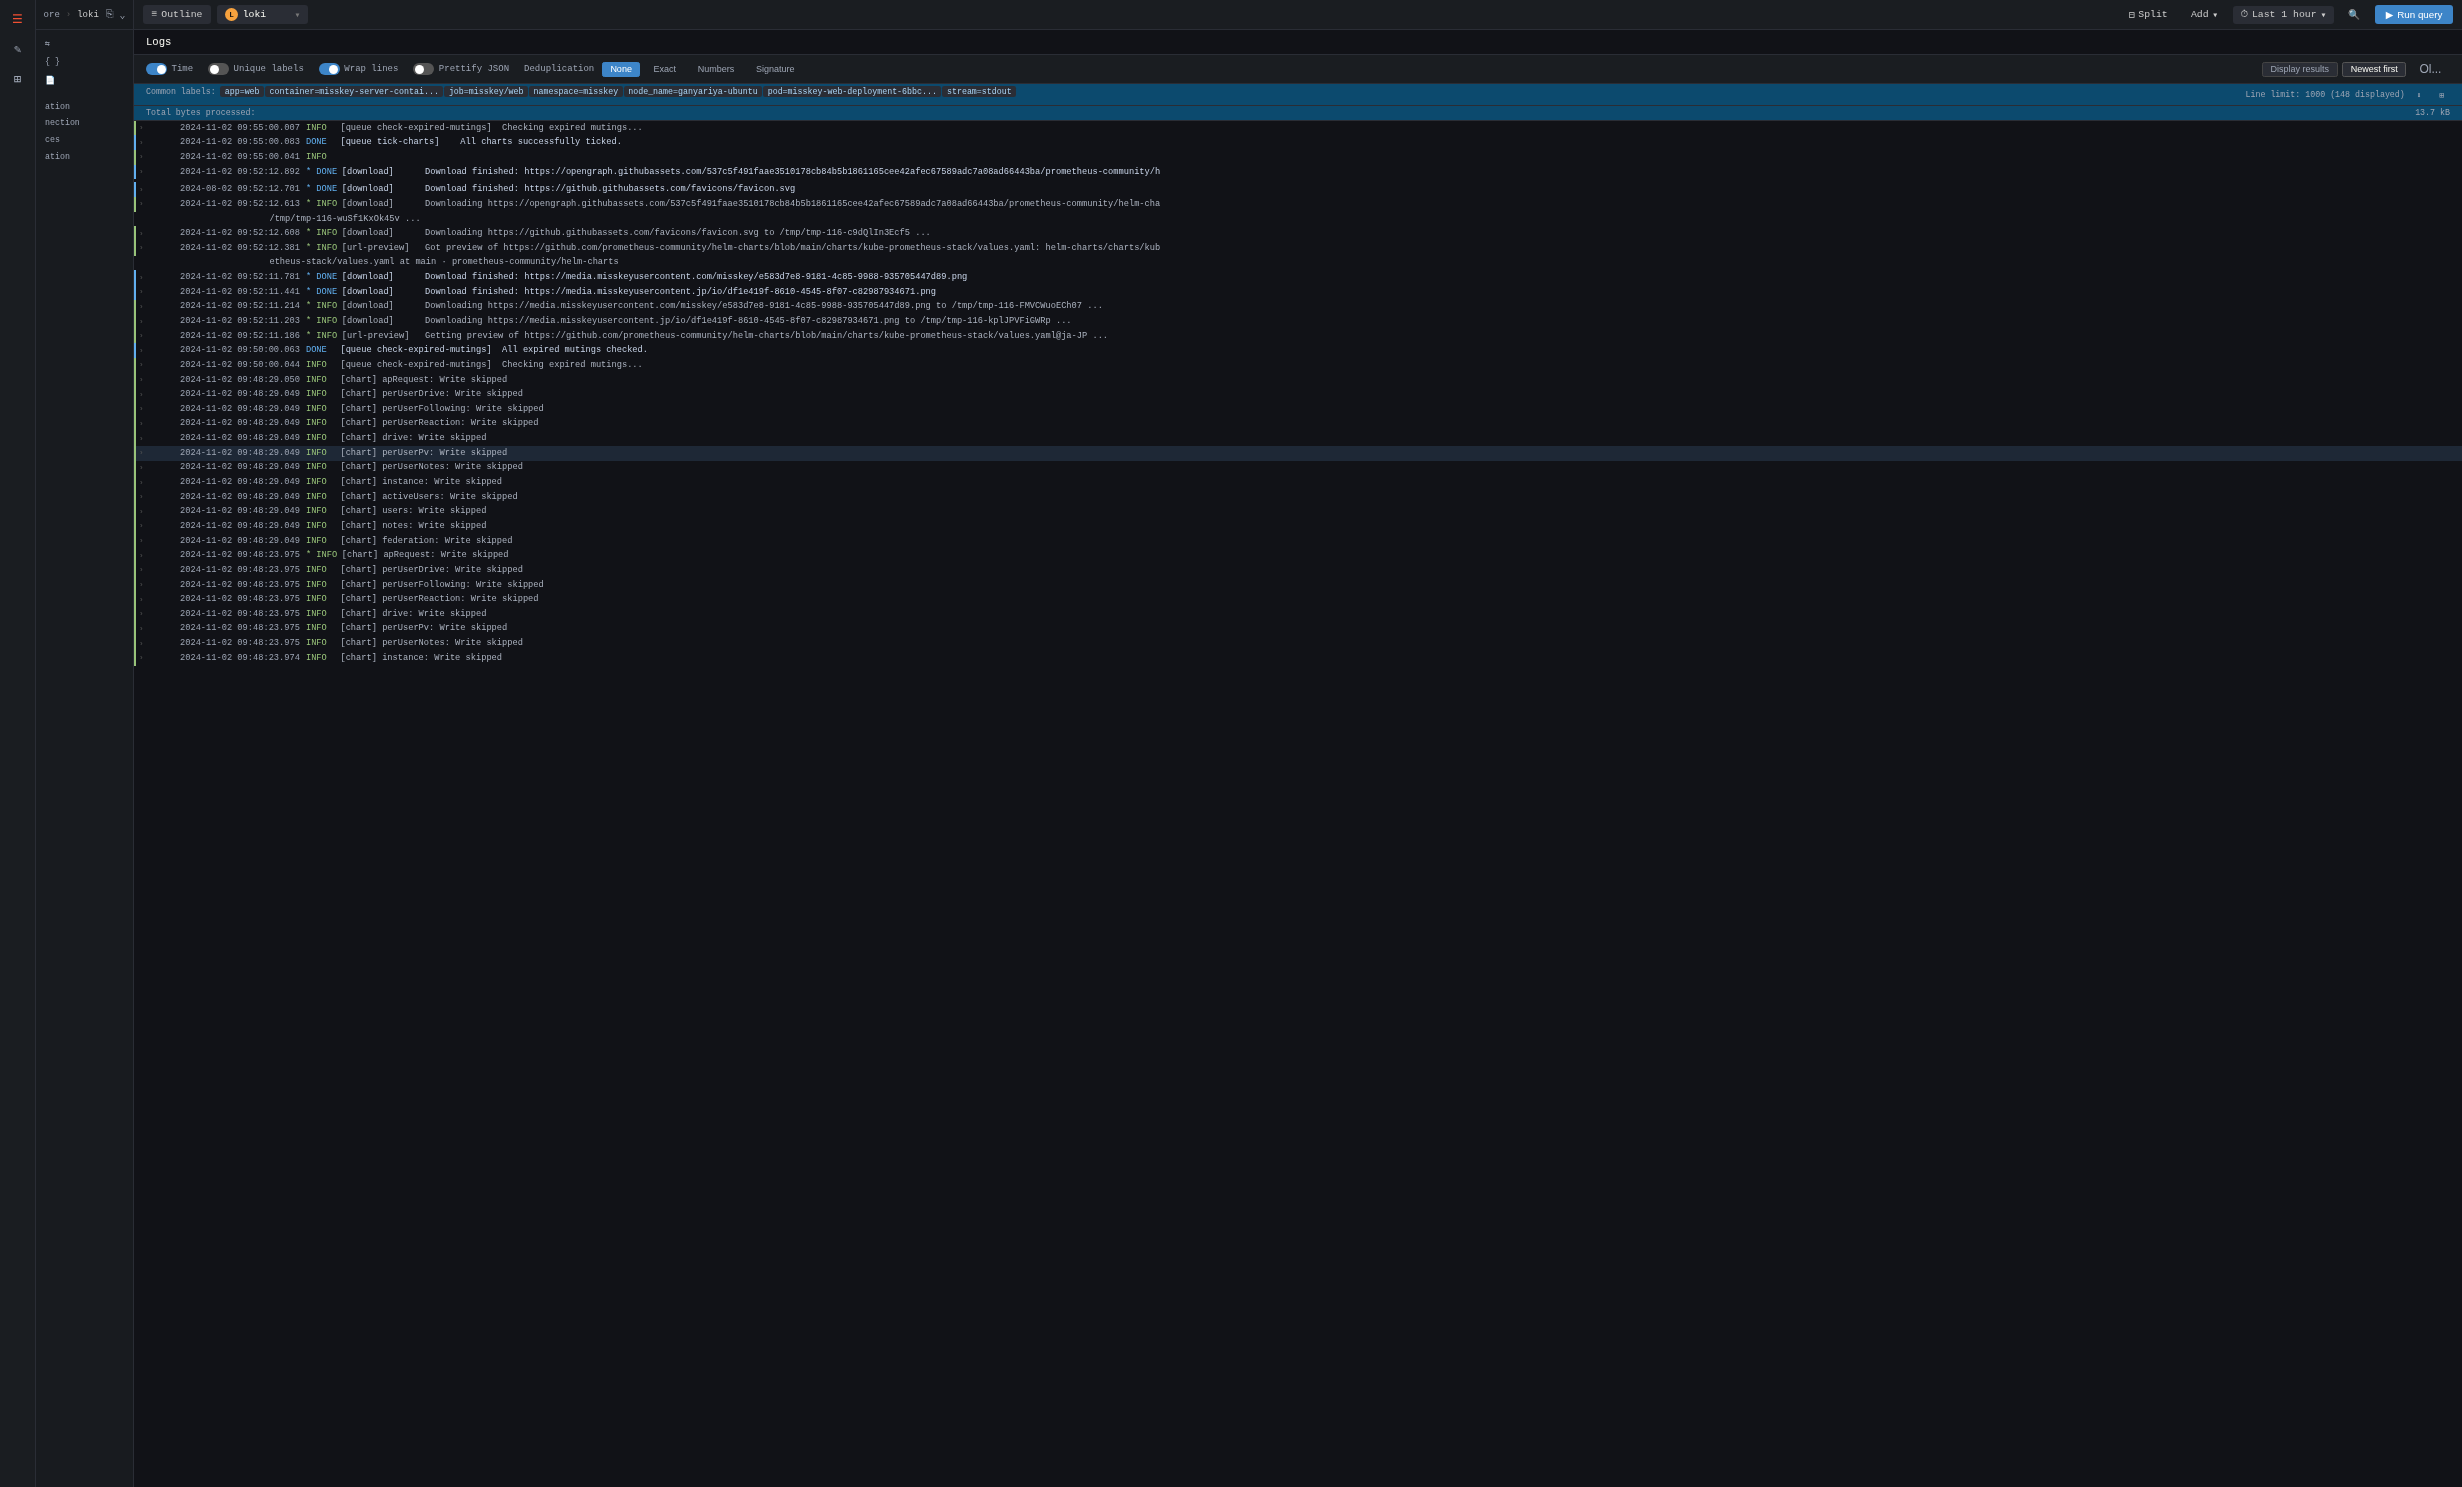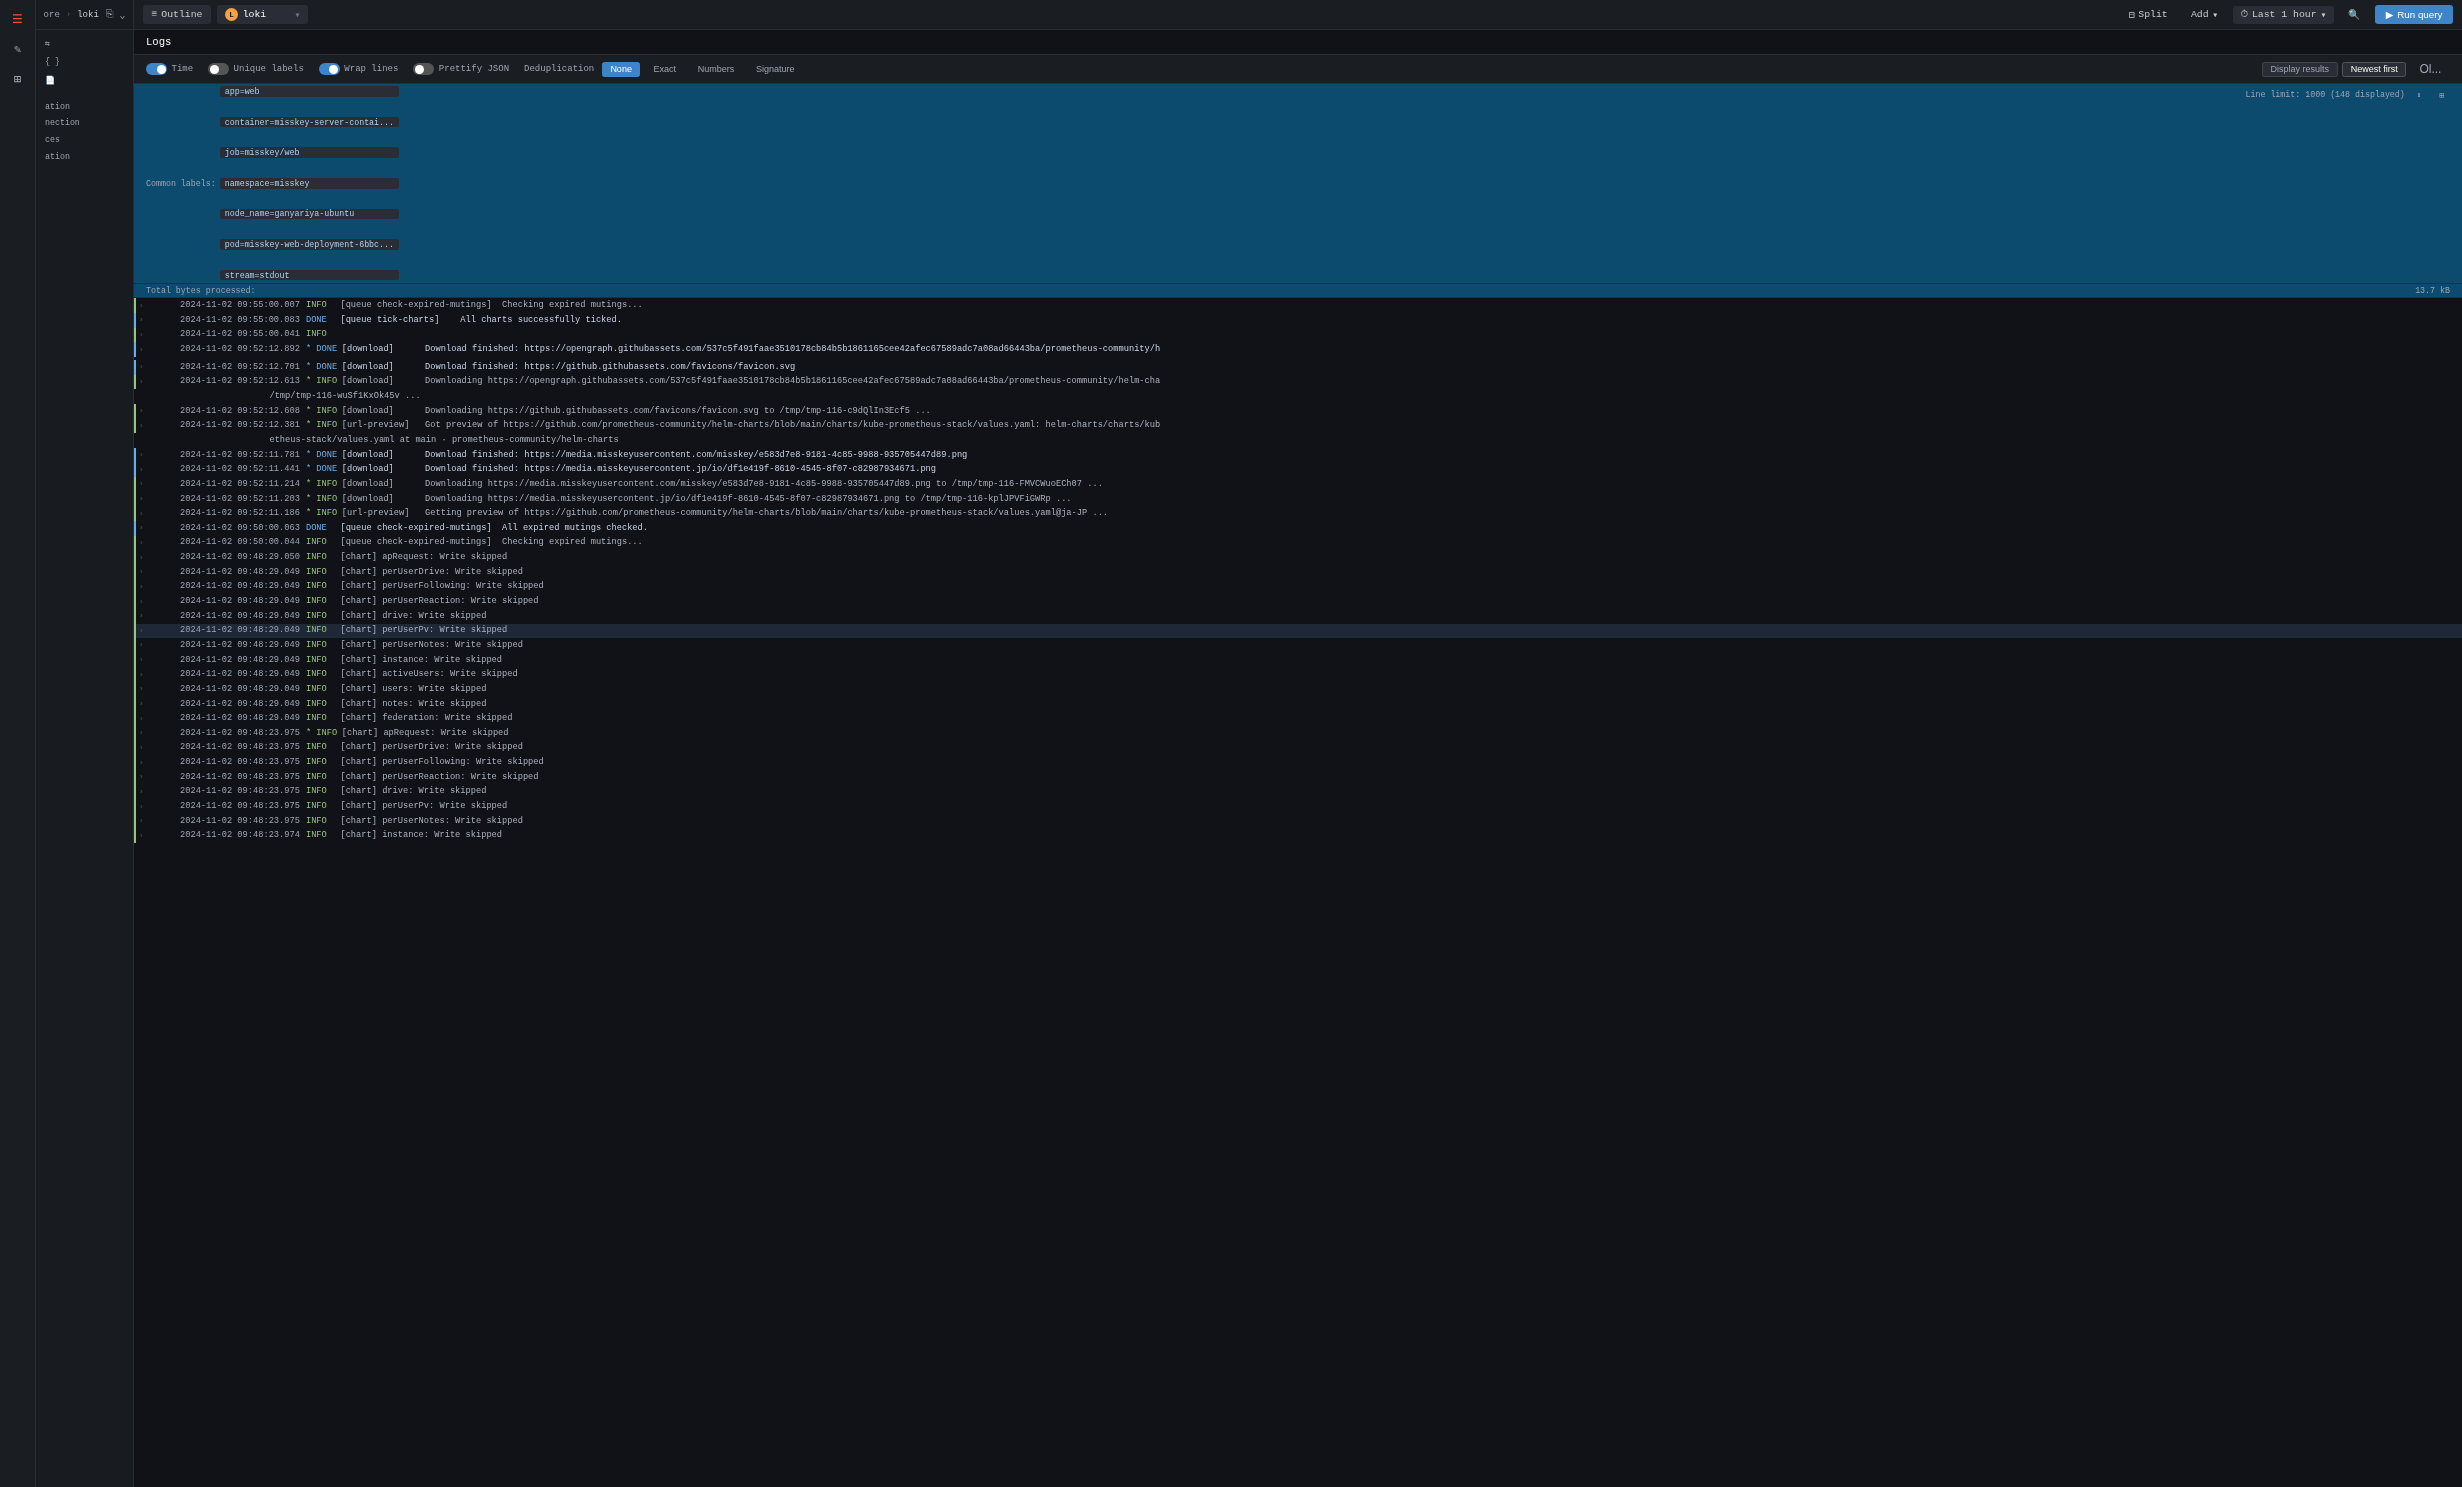--- a/index.html
+++ b/index.html
@@ -498,21 +498,21 @@
       <div class="display-options" style="margin-left:auto;">
         <button class="display-results-btn">Display results</button>
         <button class="newest-first-btn">Newest first</button>
         <button class="oldest-btn">Ol...</button>
       </div>
     </div>
 
     <div class="bytes-row">
       <div style="display:flex;align-items:center;gap:4.5px;flex-wrap:wrap;">
         <span class="label-key">Common labels:</span>
-        <div id="label-tags-container" style="display: flex; flex-wrap: wrap; gap: 20px; flex-direction: column;">
+        <div id="label-tags-container" style="display: flex; flex-wrap: wrap; gap: 1px;">
             <span class="label-tag">app=web</span>
             <span class="label-tag">container=misskey-server-contai...</span>
             <span class="label-tag">job=misskey/web</span>
             <span class="label-tag">namespace=misskey</span>
             <span class="label-tag">node_name=ganyariya-ubuntu</span>
             <span class="label-tag">pod=misskey-web-deployment-6bbc...</span>
             <span class="label-tag">stream=stdout</span>
           </div>
       </div>
       <div style="display:flex;align-items:center;gap:6px;">
@@ -549,21 +549,21 @@
           <span class="log-timestamp">2024-11-02 09:52:12.892</span>
           <span class="log-level-badge badge-done">* DONE</span>
           <span class="log-text">[download]      Download finished: https://opengraph.githubassets.com/537c5f491faae3510178cb84b5b1861165cee42afec67589adc7a08ad66443ba/prometheus-community/h</span>
         </div>
         <div class="log-line">
           <span class="expand-arrow"> </span>
           <span class="log-timestamp"></span>
         </div>
         <div class="log-line level-done">
           <span class="expand-arrow">›</span>
-          <span class="log-timestamp">2024-11-02 09:52:12.701</span>
+          <span class="log-timestamp">2024-08-02 09:52:12.701</span>
           <span class="log-level-badge badge-done">* DONE</span>
           <span class="log-text">[download]      Download finished: https://github.githubassets.com/favicons/favicon.svg</span>
         </div>
         <div class="log-line level-info">
           <span class="expand-arrow">›</span>
           <span class="log-timestamp">2024-11-02 09:52:12.613</span>
           <span class="log-level-badge badge-info">* INFO</span>
           <span class="log-text">[download]      Downloading https://opengraph.githubassets.com/537c5f491faae3510178cb84b5b1861165cee42afec67589adc7a08ad66443ba/prometheus-community/helm-cha</span>
         </div>
         <div class="log-line">

